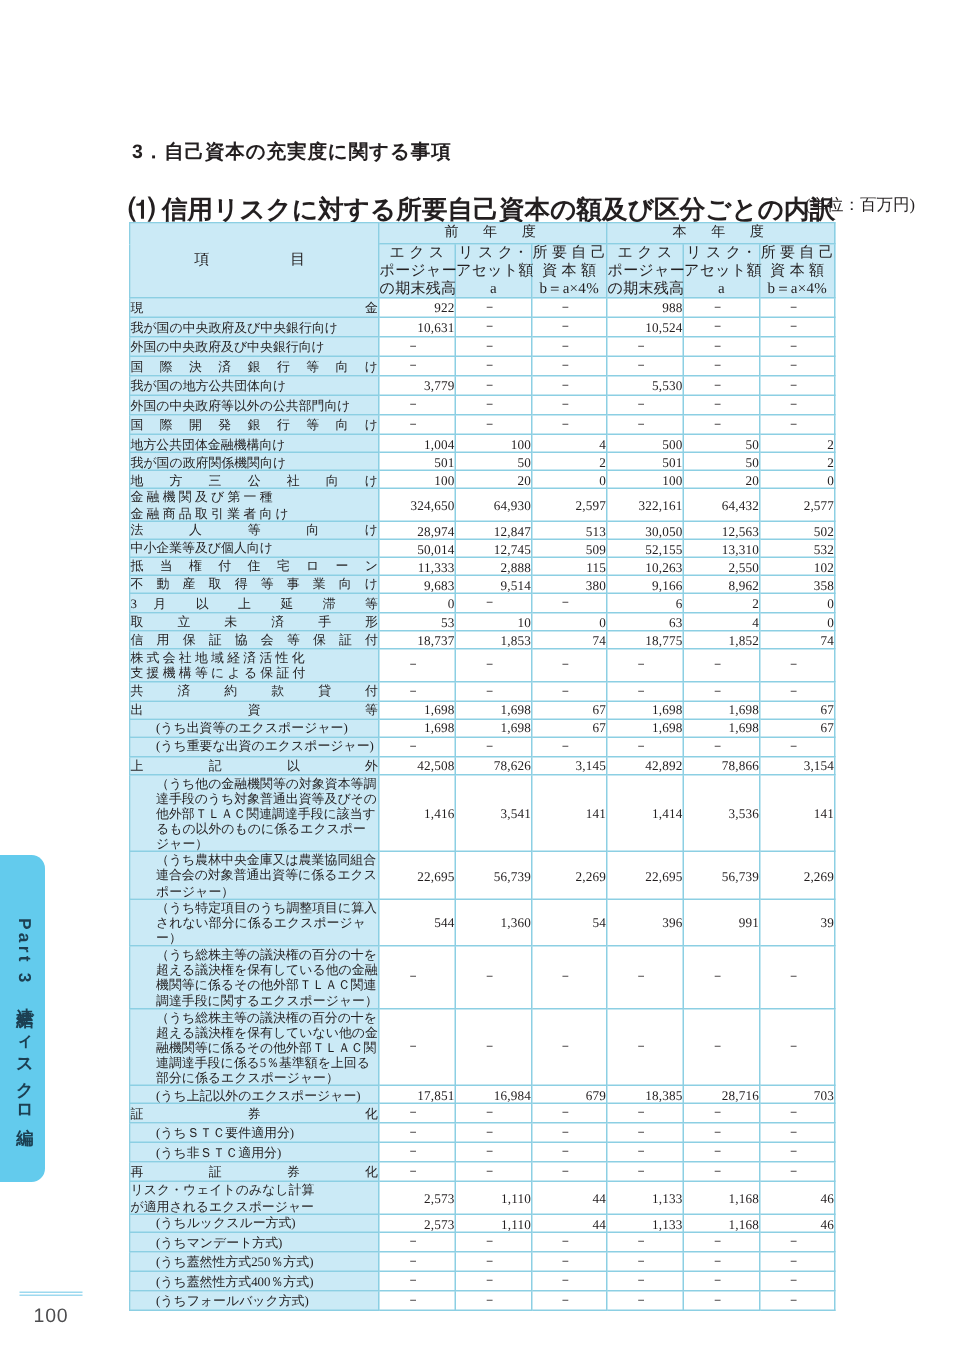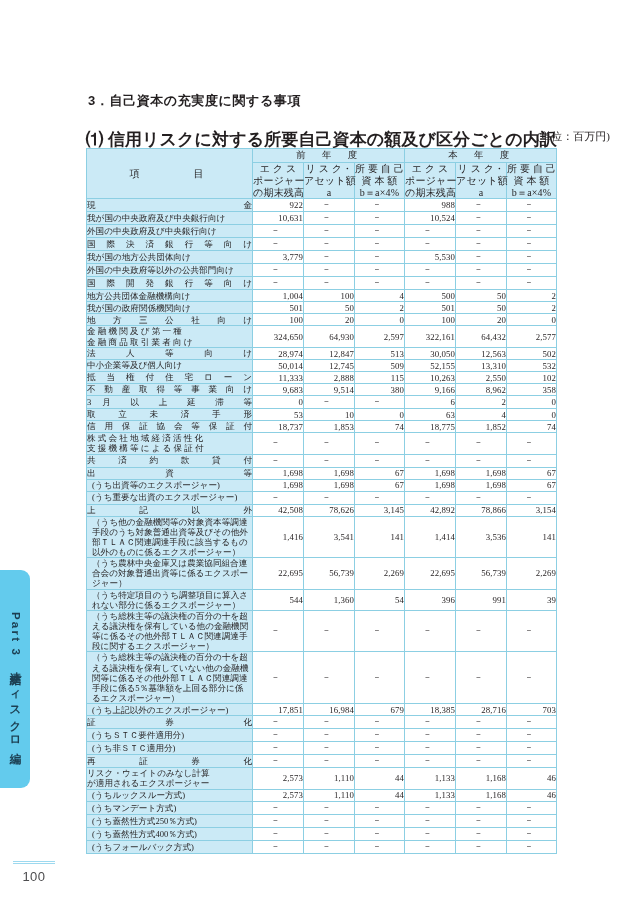--- a/index.html
+++ b/index.html
@@ -175,21 +175,21 @@
     padding: 1px 4px 1px 4px;
     height: 11px;
   }
   td.item .jp-sp {
     display: block;
     text-align: justify;
     text-align-last: justify;
     white-space: nowrap;
   }
   td.item .plain { display: block; white-space: nowrap; }
-  td.item.ind { padding-left: 5px; }
+  td.item.ind { padding-left: 17px; }
   td.item .wrap { display: block; white-space: normal; word-break: break-all; line-height: 1.18; }
 
   
   td.num {
     background: #ffffff;
     text-align: right;
     font-size: 8.8px;
     padding: 1px 5px 1px 2px;
     color: #231f20;
     height: 11px;

